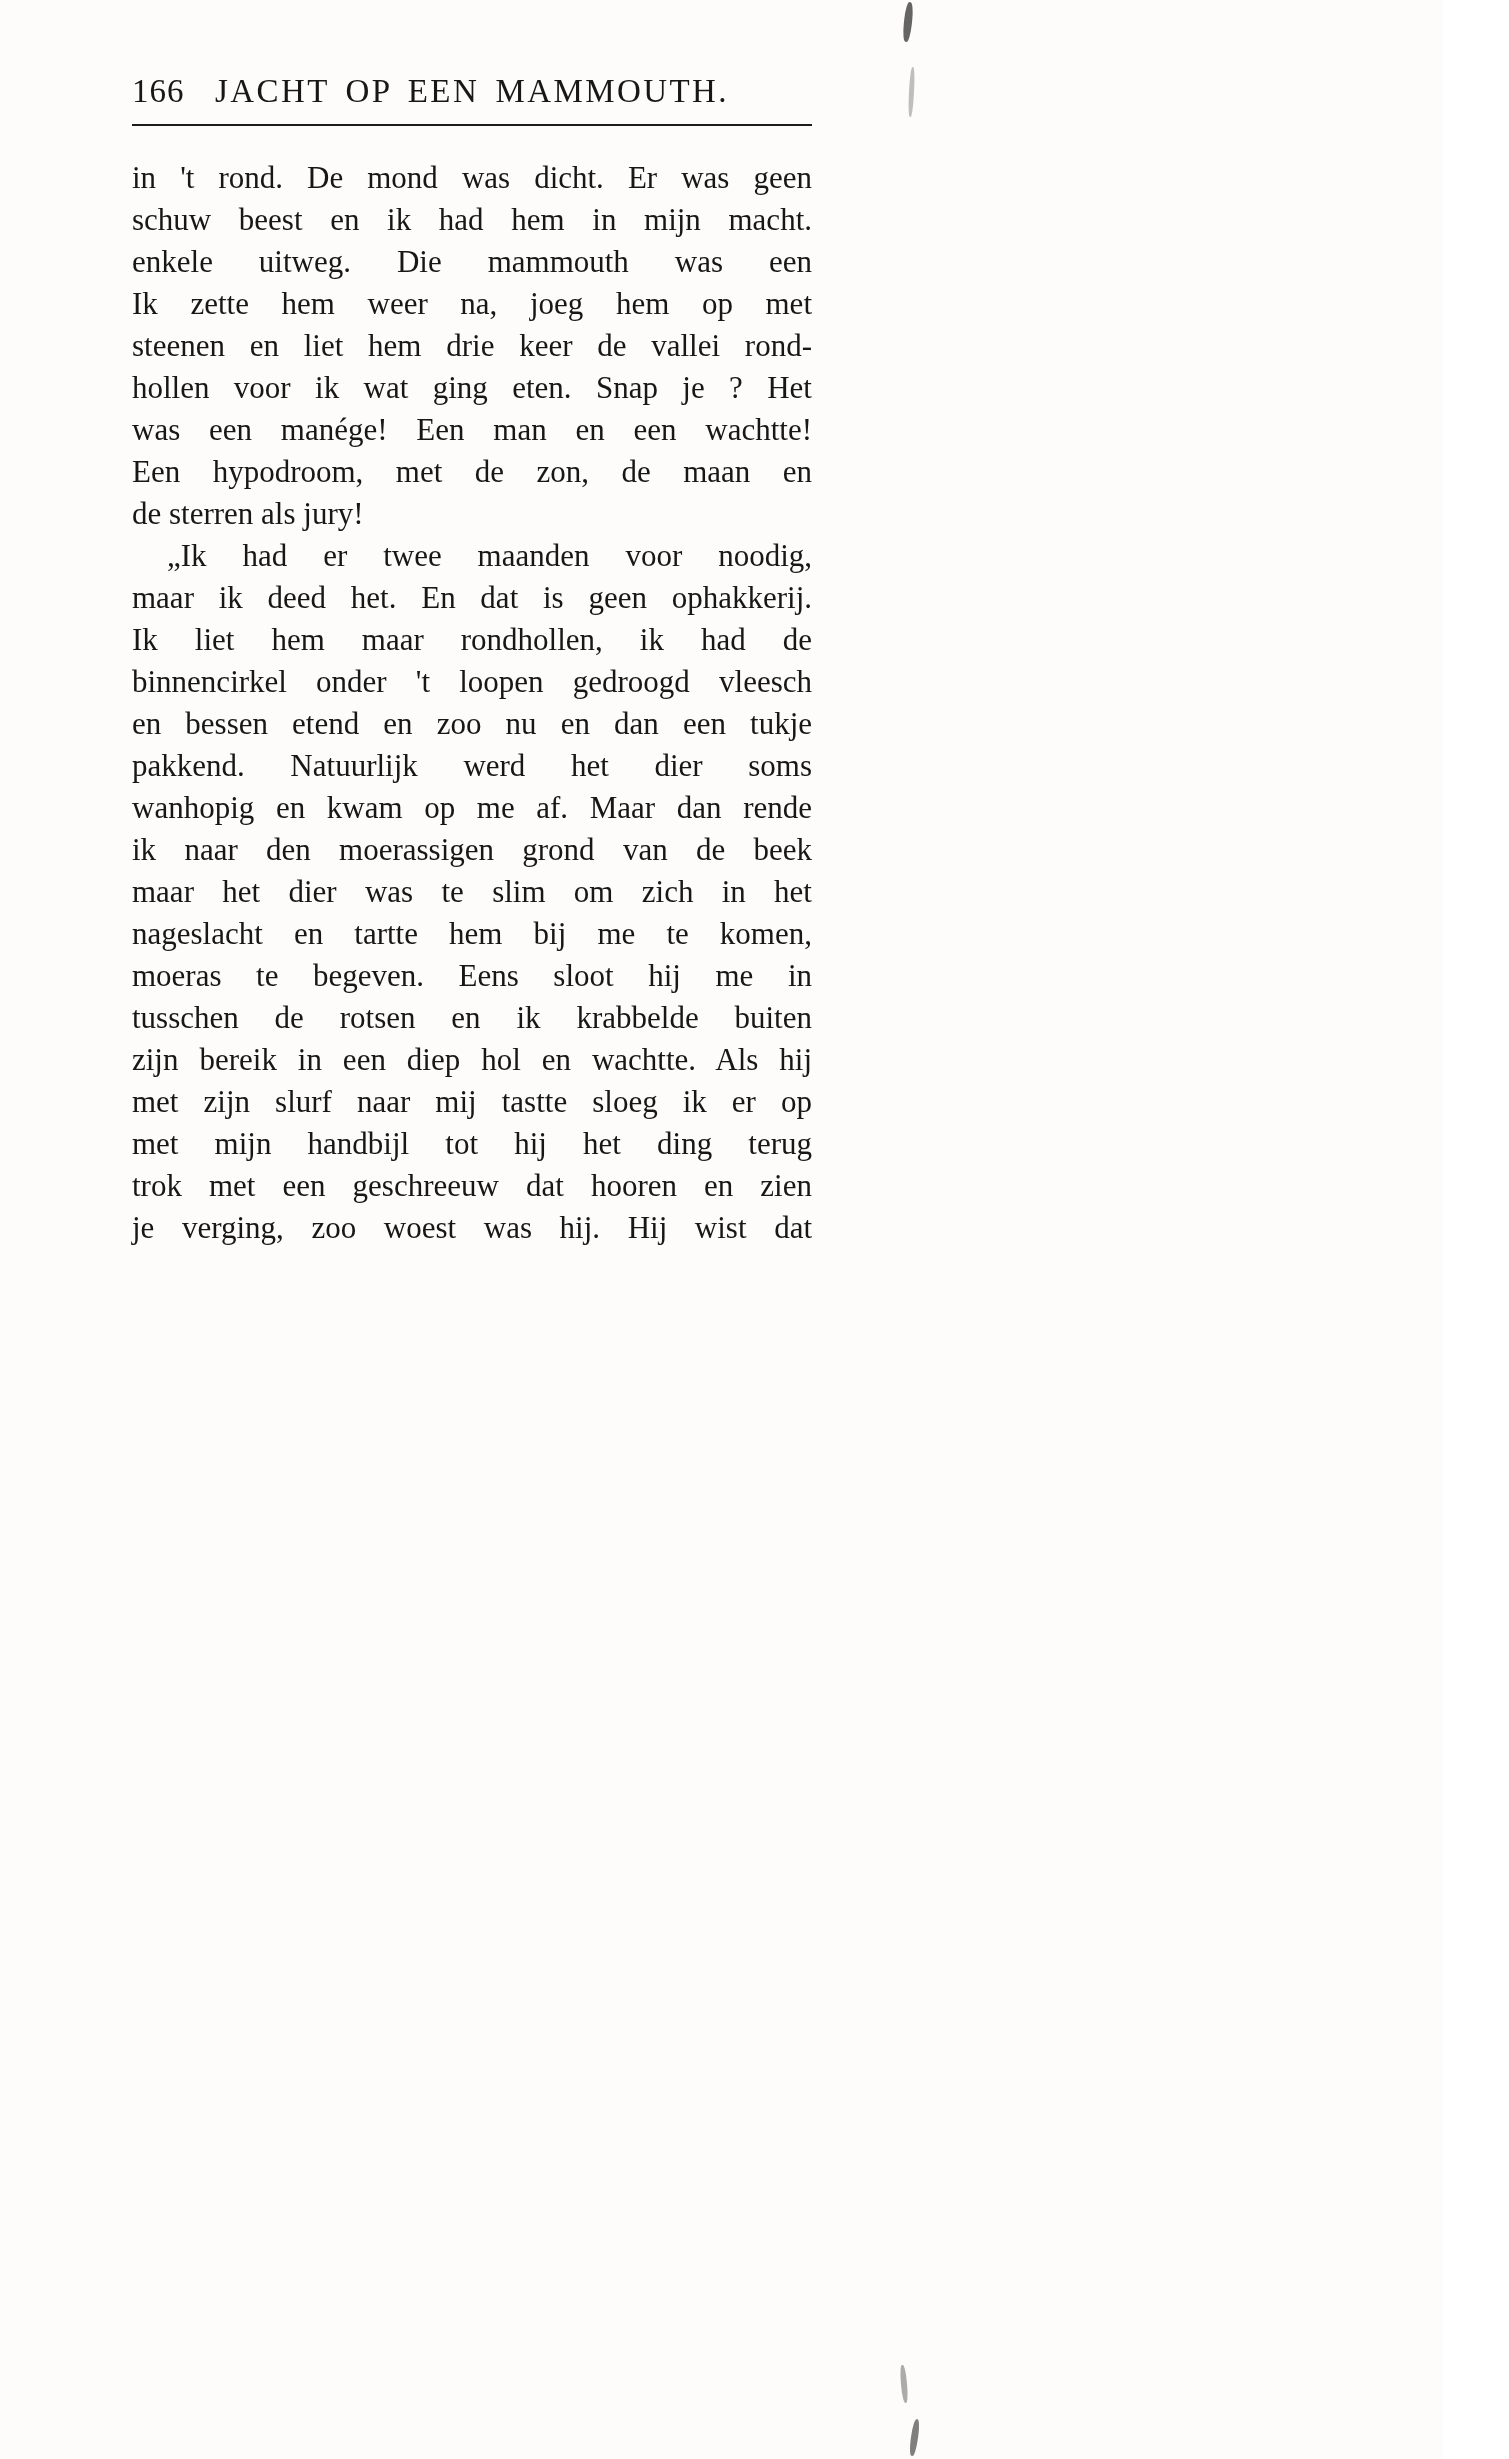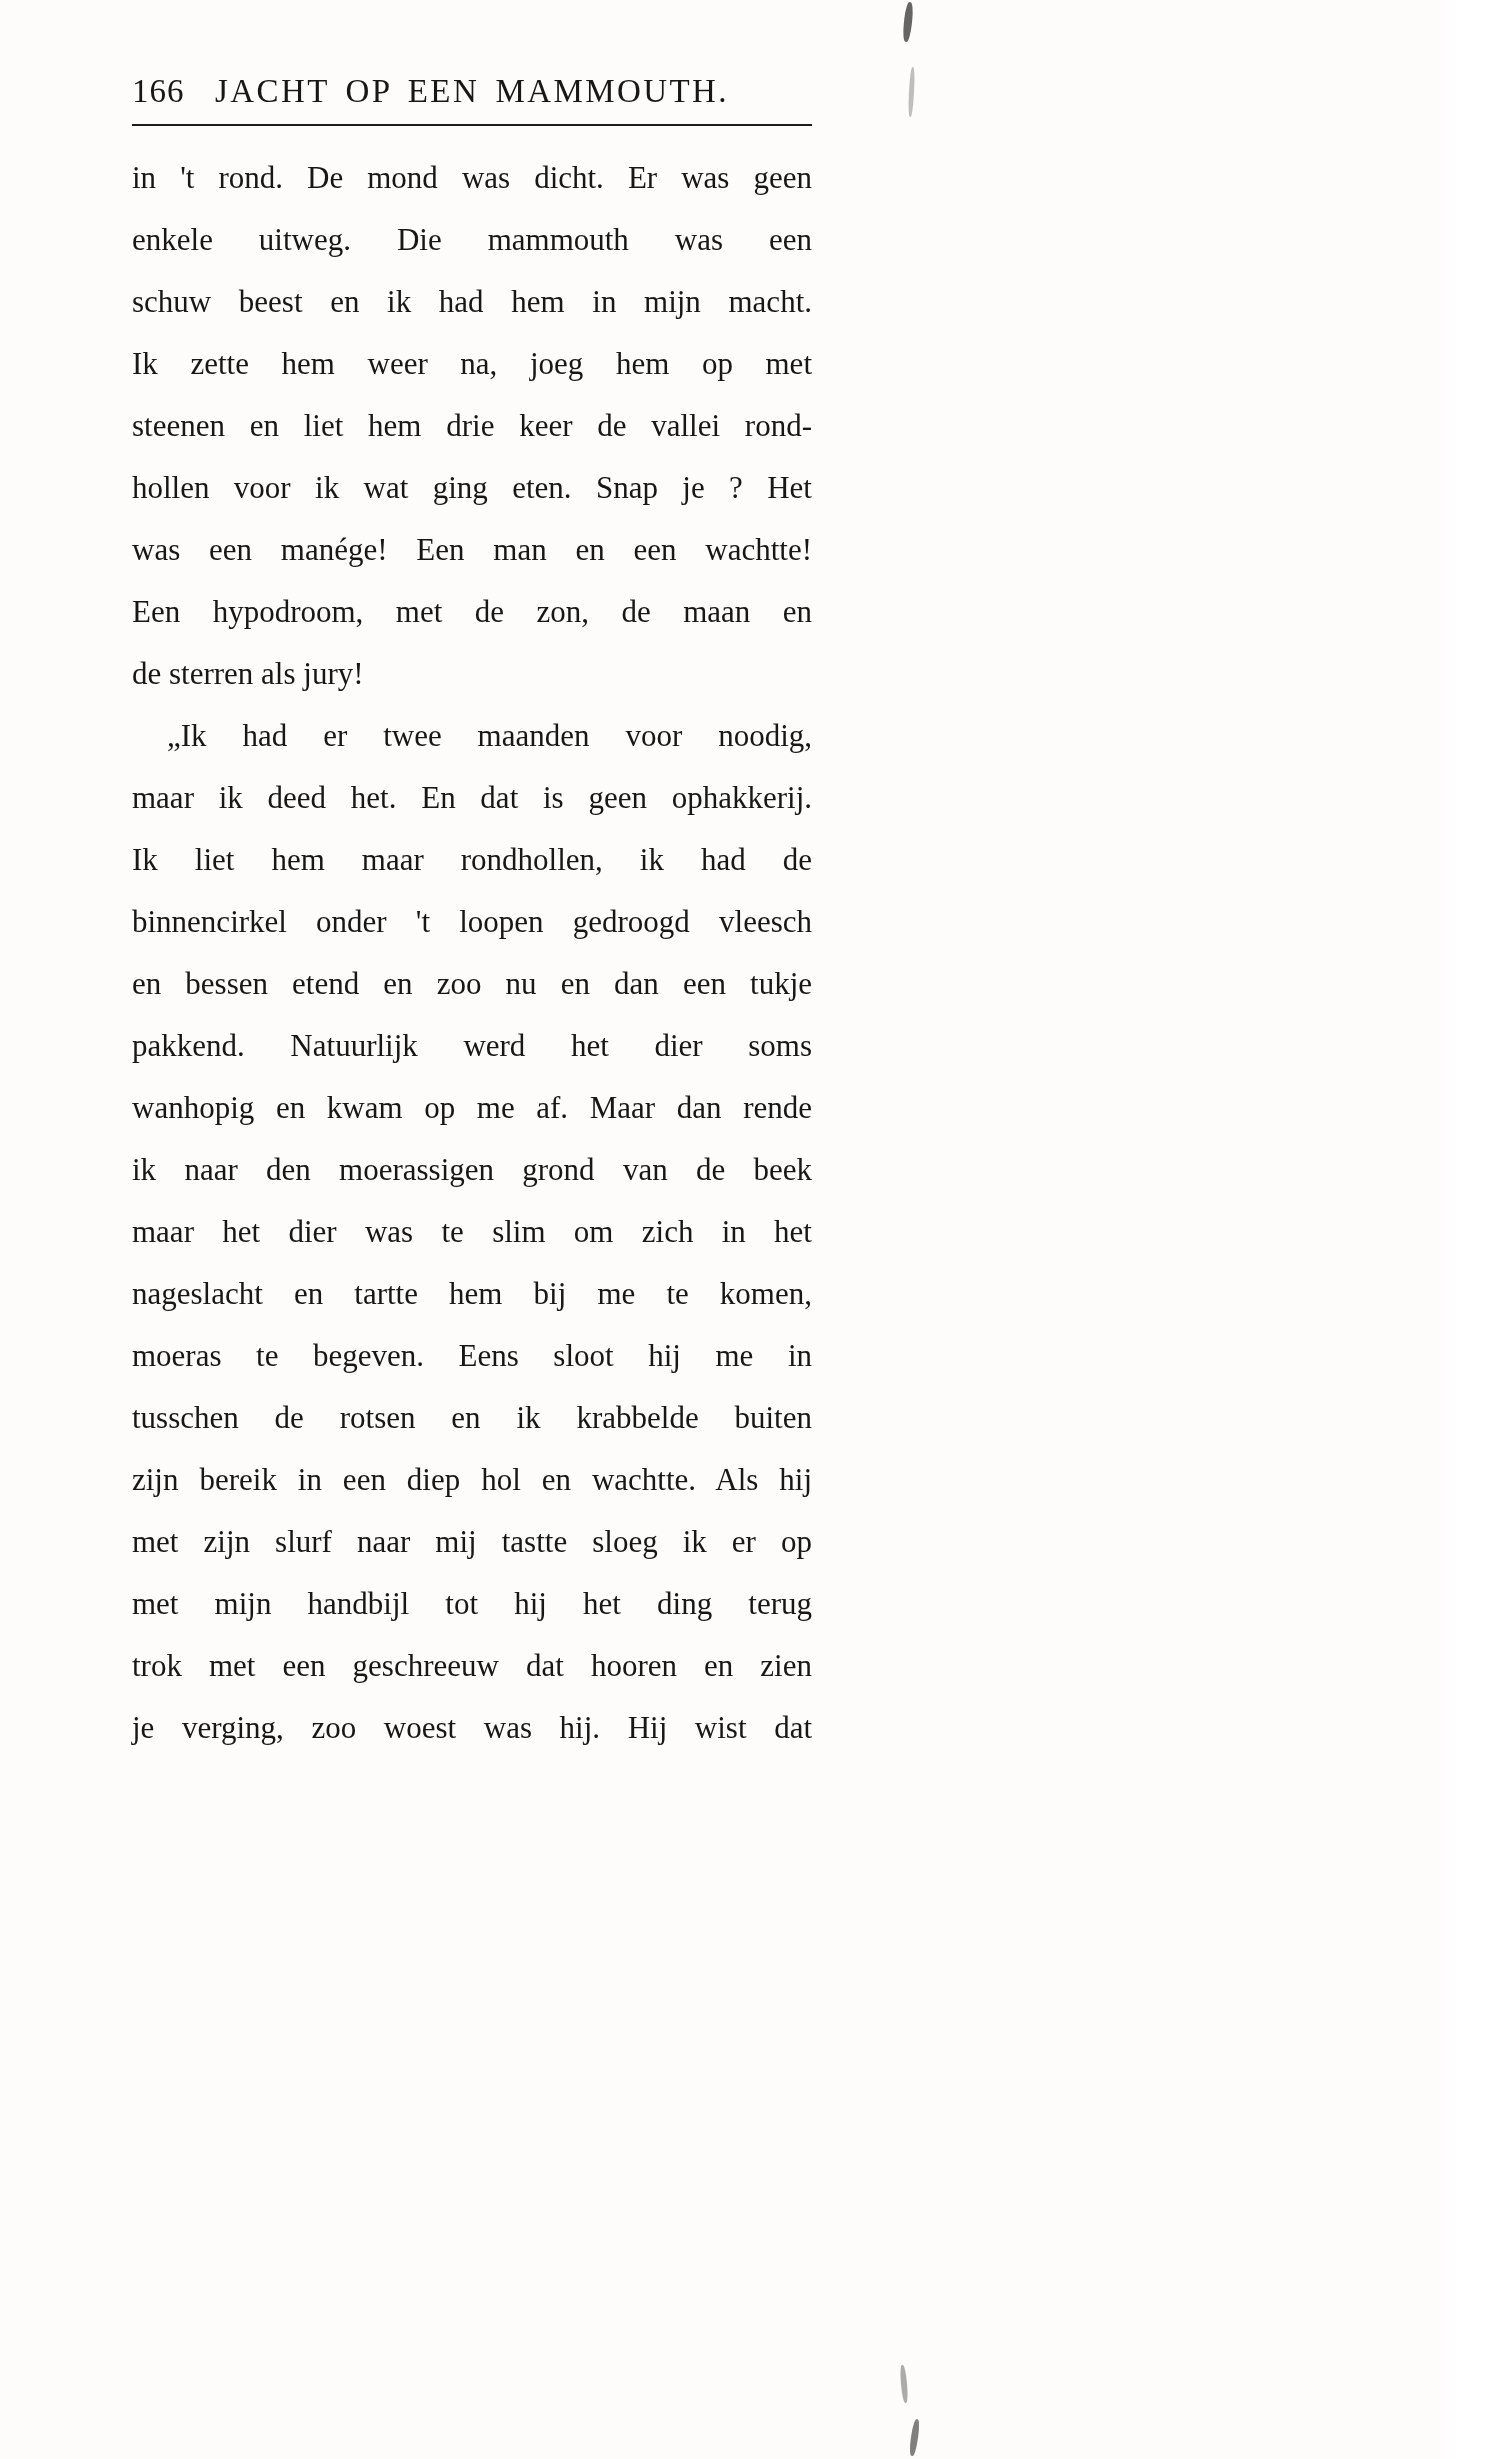--- a/index.html
+++ b/index.html
@@ -47,21 +47,20 @@
     height: 0;
   }
   .page-text {
     margin-top: 31px;
     font-size: 31px;
     line-height: 42px;
   }
   .line {
     text-align: justify;
     text-align-last: justify;
-    margin-top: 20px;
   }
   .line.no-just {
     text-align-last: left;
   }
   .line.indent {
     text-indent: 35px;
   }
   
   .scan-artifact {
     position: absolute;
@@ -87,22 +86,22 @@
 
     <header class="page-header">
       <span class="page-number">166</span>
       <span class="running-title">JACHT OP EEN MAMMOUTH.</span>
     </header>
 
     <hr class="header-rule">
 
     <main class="page-text" id="text-root">
         <div class="line">in 't rond. De mond was dicht. Er was geen</div>
+        <div class="line">schuw beest en ik had hem in mijn macht.</div>
         <div class="line">enkele uitweg. Die mammouth was een</div>
-        <div class="line">schuw beest en ik had hem in mijn macht.</div>
         <div class="line">Ik zette hem weer na, joeg hem op met</div>
         <div class="line">steenen en liet hem drie keer de vallei rond-</div>
         <div class="line">hollen voor ik wat ging eten. Snap je ? Het</div>
         <div class="line">was een manége! Een man en een wachtte!</div>
         <div class="line">Een hypodroom, met de zon, de maan en</div>
         <div class="line no-just">de sterren als jury!</div>
         <div class="line indent">„Ik had er twee maanden voor noodig,</div>
         <div class="line">maar ik deed het. En dat is geen ophakkerij.</div>
         <div class="line">Ik liet hem maar rondhollen, ik had de</div>
         <div class="line">binnencirkel onder 't loopen gedroogd vleesch</div>

